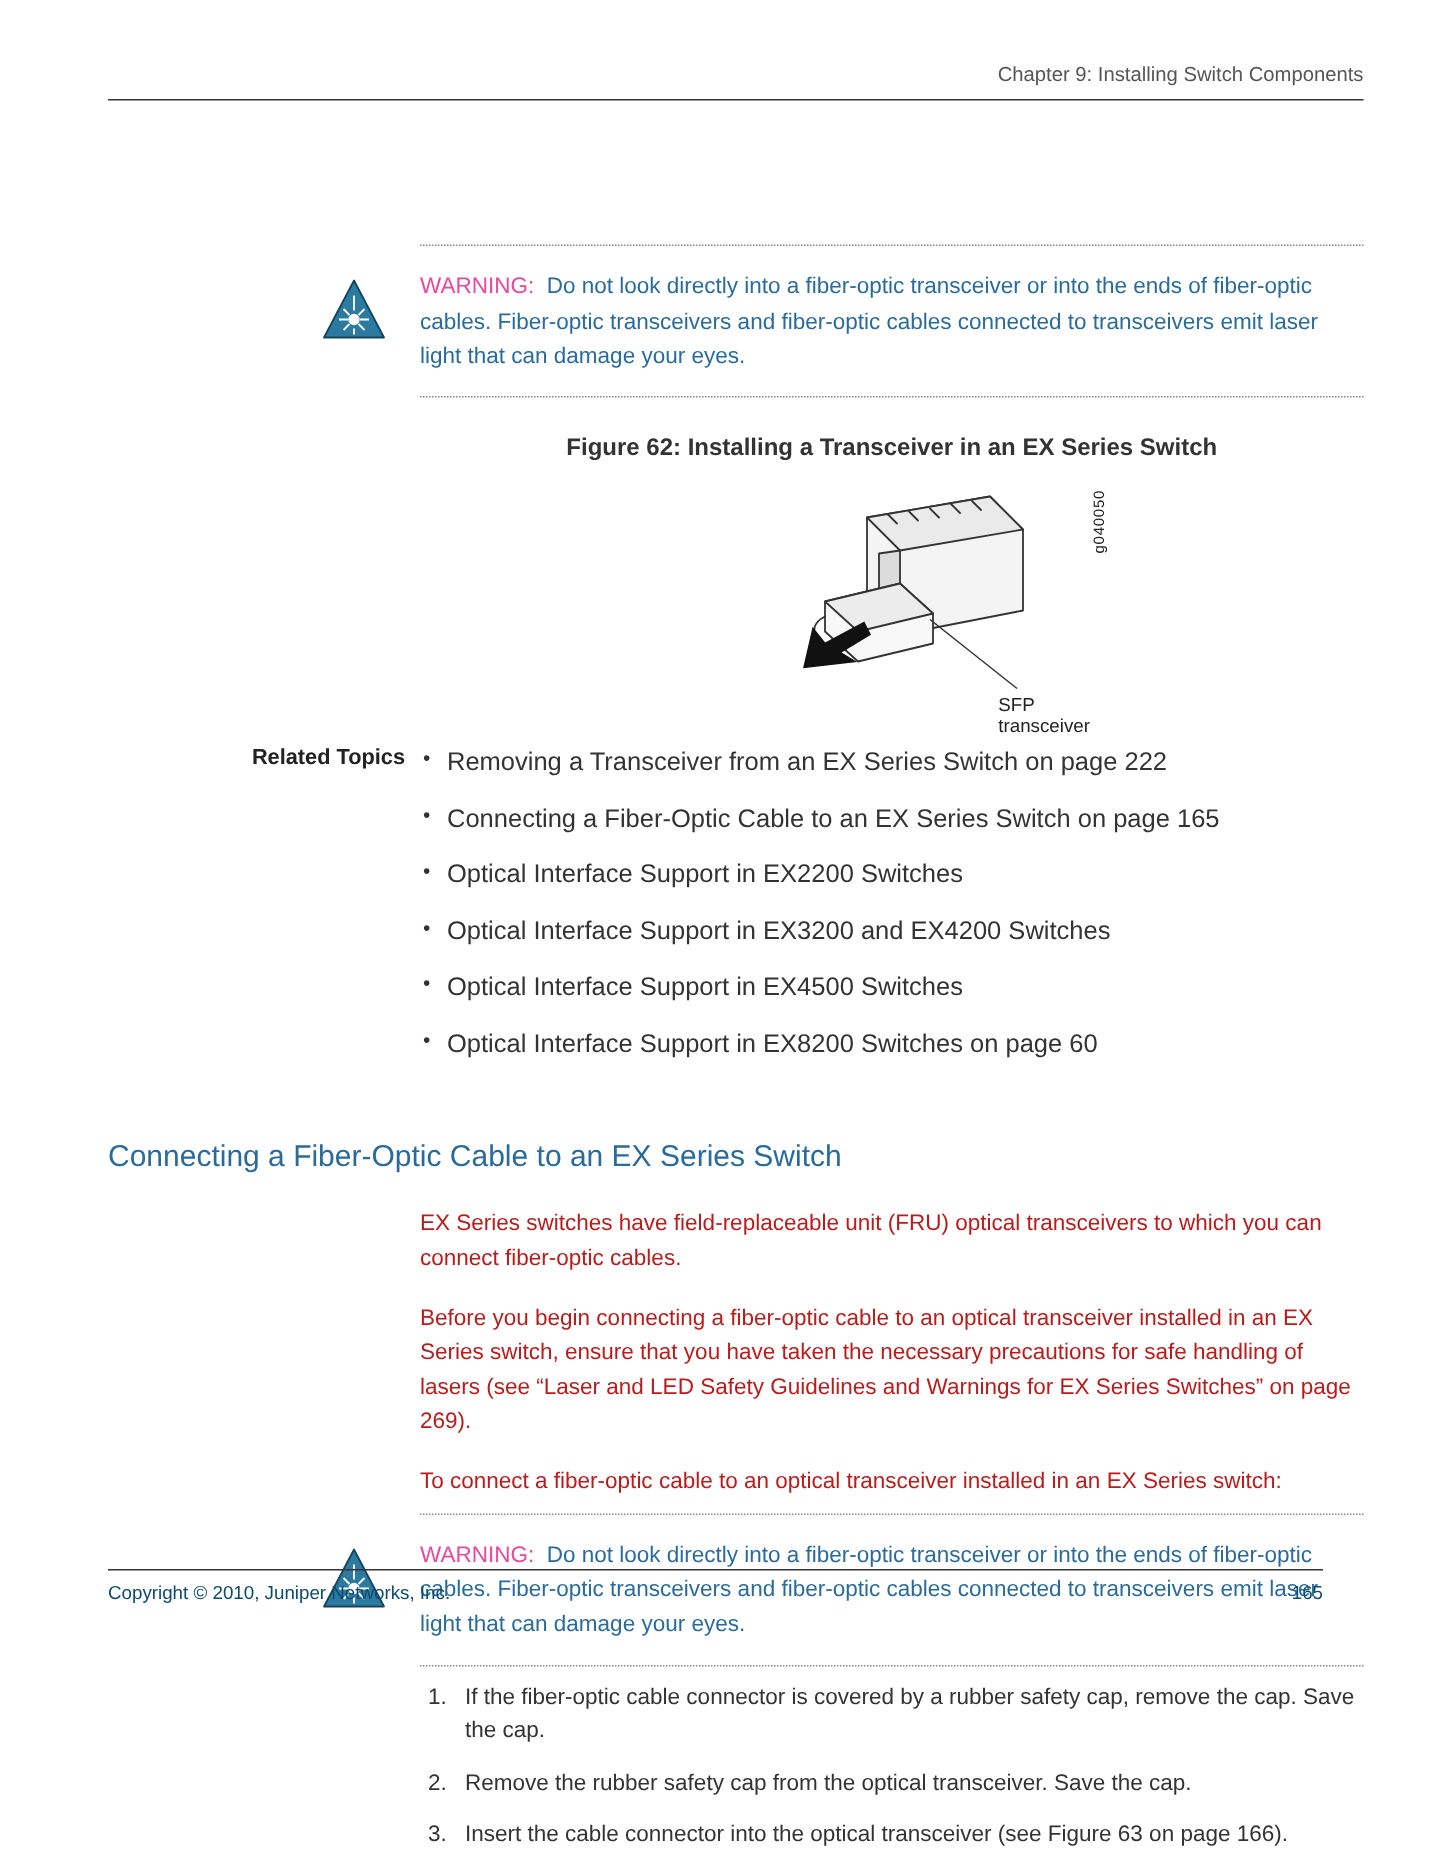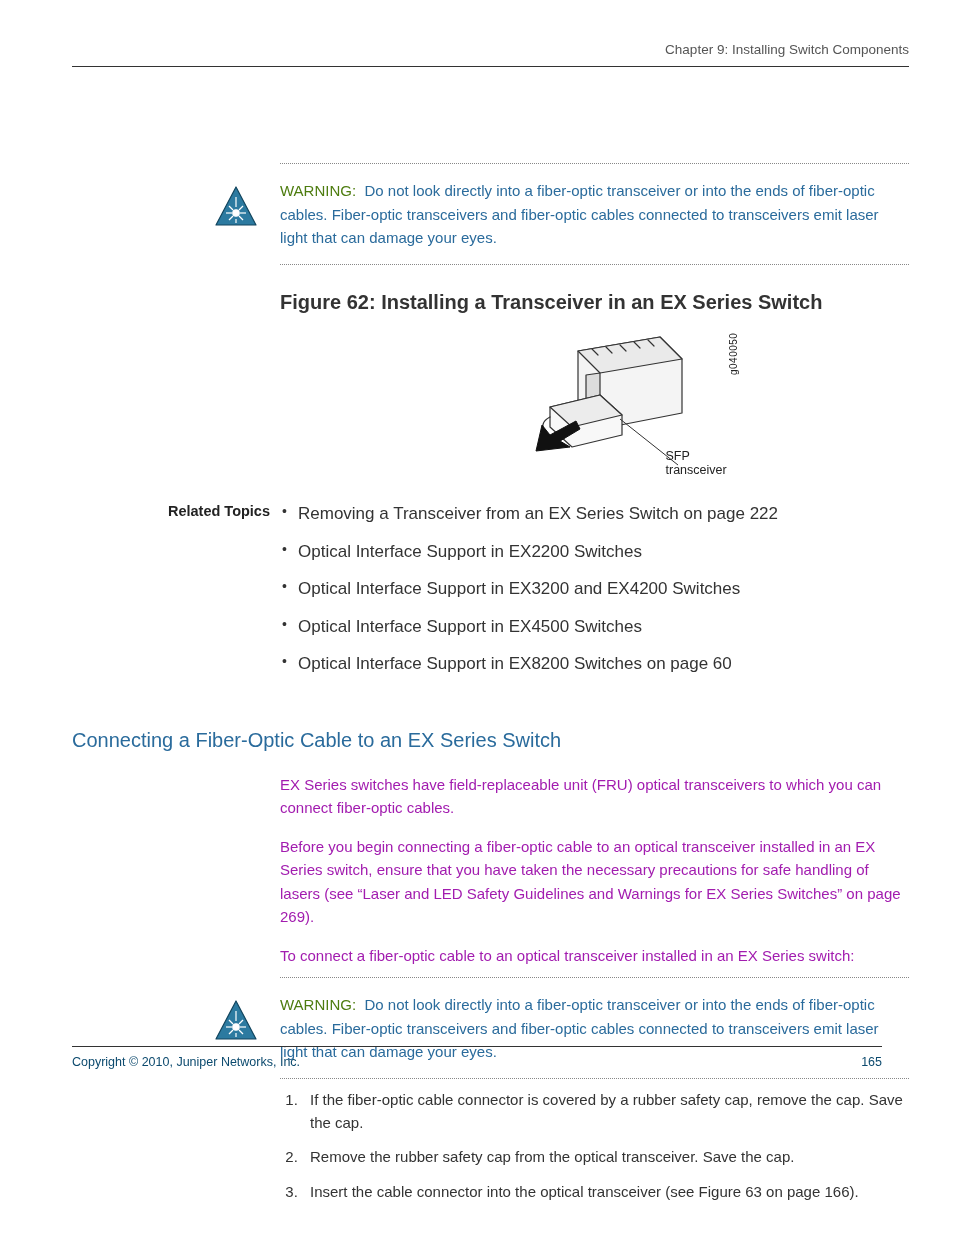--- a/index.html
+++ b/index.html
@@ -51,40 +51,41 @@
     top: 6px;
     width: 44px;
     height: 44px;
   }
   .warning-text {
     color: #2a6b9c;
     font-size: 15px;
     line-height: 1.55;
   }
   .warning-label {
-    color: #4d7c0f;
+    color: #ec4899;
     margin-top: 32px;
   }
 
   .fig-caption {
     font-weight: 600;
     color: #333;
     margin: 22px 0 8px 0;
-    font-size: 20px;
+    font-size: 16px;
+    text-align: center;
   }
 
   .figure-box {
     position: relative;
     width: 330px;
     height: 170px;
     margin: 0 auto 6px auto;
   }
   .fig-callout-main {
     position: absolute;
-    top: 124px;
+    top: 144px;
     left: 236px;
     font-size: 12.5px;
     color: #222;
     line-height: 1.15;
     font-family: Arial, sans-serif;
   }
   .fig-side-label {
     position: absolute;
     top: 50px;
     left: 296px;
@@ -134,21 +135,21 @@
   .section-heading {
     color: #2a6b9c;
     font-size: 20px;
     font-weight: 400;
     margin: 48px 0 18px -208px; 
   }
 
   .body-p {
     margin: 0 0 16px 0;
     font-size: 15px;
-    color: #a21caf;
+    color: #b91c1c;
     line-height: 1.55;
   }
 
   ol.steps {
     margin: 6px 0 0 0;
     padding-left: 22px;
     color: #333;
   }
   ol.steps li {
     padding-left: 8px;
@@ -241,20 +242,21 @@
         <span>SFP</span><br>
         <span>transceiver</span>
       </div>
       <div class="fig-side-label">g040050</div>
     </div>
 
     <div class="related-row">
       <div class="related-label">Related Topics</div>
       <ul class="related-list">
         <li>Removing a Transceiver from an EX Series Switch on page 222</li>
+        <li>Connecting a Fiber-Optic Cable to an EX Series Switch on page 165</li>
         <li>Optical Interface Support in EX2200 Switches</li>
         <li>Optical Interface Support in EX3200 and EX4200 Switches</li>
         <li>Optical Interface Support in EX4500 Switches</li>
         <li>Optical Interface Support in EX8200 Switches on page 60</li>
       </ul>
     </div>
 
     <h2 class="section-heading">Connecting a Fiber-Optic Cable to an EX Series Switch</h2>
 
     <p class="body-p">EX Series switches have field-replaceable unit (FRU) optical transceivers to which you can connect fiber-optic cables.</p>

